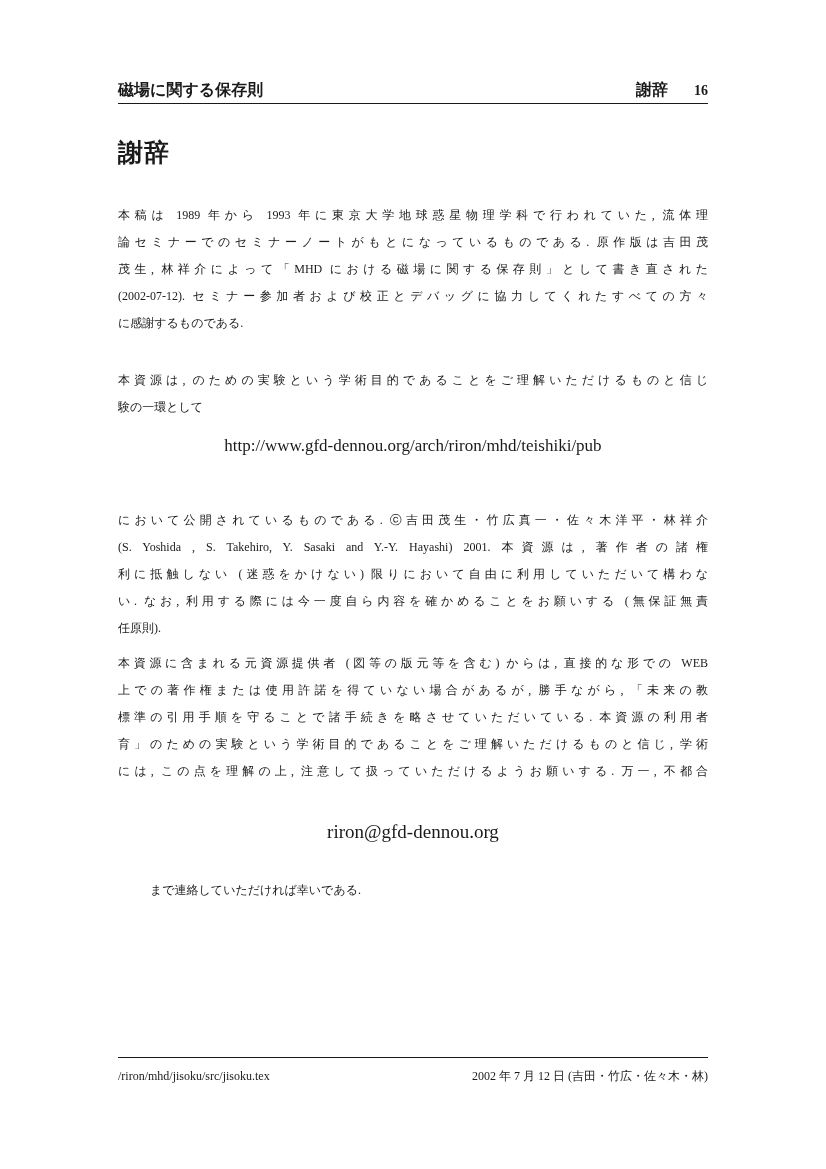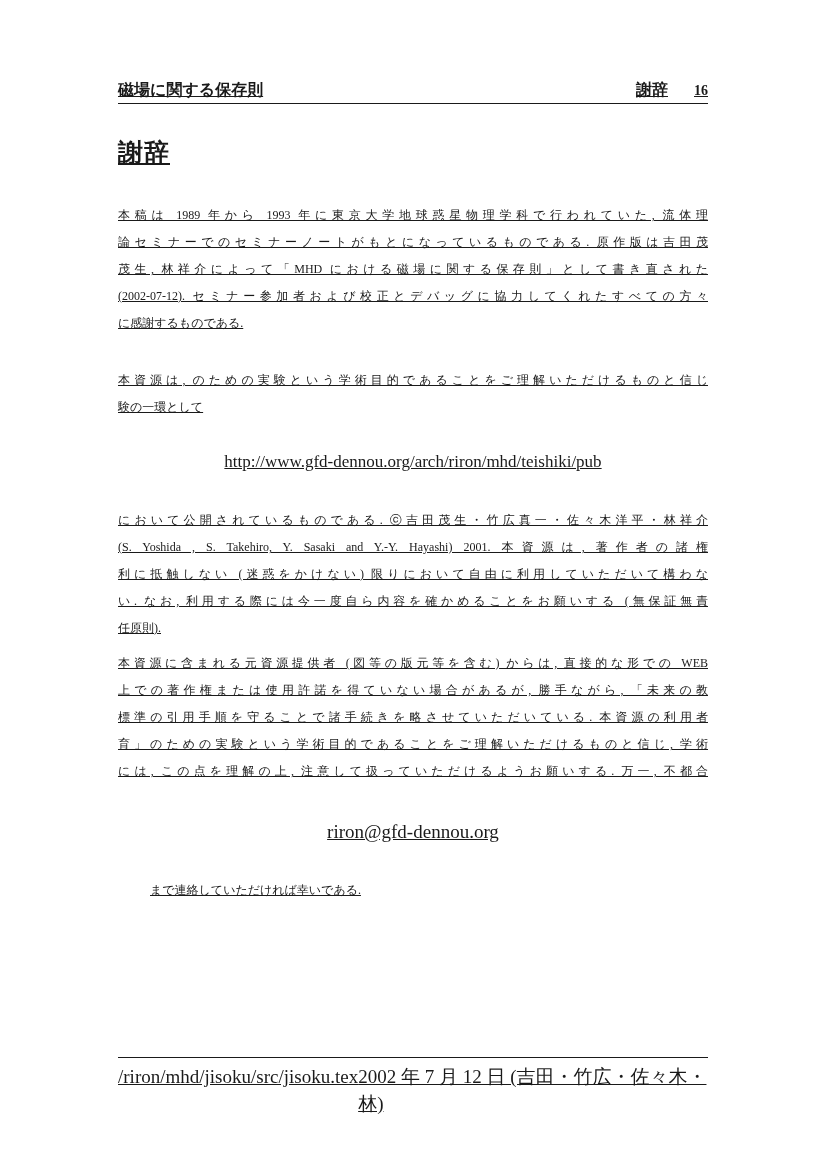--- a/index.html
+++ b/index.html
@@ -9,21 +9,21 @@
   }
   .page {
     position: relative;
     width: 826px;
     height: 1169px;
     background: #ffffff;
     color: #1a1a1a;
     font-family: "Liberation Serif", "DejaVu Serif", serif;
     overflow: hidden;
   }
-  .abs { position: absolute; text-decoration: underline; }
+  .abs { position: absolute; }
   .content-x { left: 118px; width: 590px; }
 
   
   .header-row {
     top: 80px;
     display: flex;
     justify-content: space-between;
     align-items: baseline;
     font-family: "Liberation Sans", "DejaVu Sans", sans-serif;
     font-weight: bold;
@@ -59,35 +59,35 @@
     text-align: justify;
     text-align-last: justify;
     white-space: nowrap;
   }
   .line.last {
     text-align: left;
     text-align-last: left;
   }
   .p1 { top: 202px; }
   .p2 { top: 367px; }
-  .url-line { top: 448px; text-align: center; font-size: 17px; line-height: 27px; }
+  .url-line { top: 432px; text-align: center; font-size: 17px; line-height: 27px; }
   .p3 { top: 507px; }
   .p4 { top: 650px; }
   .email-line { top: 818px; text-align: center; font-size: 19px; line-height: 27px; }
   .p5 { top: 877px; margin-left: 32px; }
   .link-text { color: #1a1a1a; text-decoration: none; }
 
   
   .footer-rule { top: 1057px; }
   .footer-row {
     top: 1063px;
     display: flex;
     justify-content: space-between;
-    align-items: flex-start;
-    font-size: 19px;
+    align-items: center;
+    font-size: 12px;
     line-height: 27px;
   }
 </style>
 </head>
 <body>
 
 <div class="page">
 
   <div class="abs content-x header-row">
     <span>磁場に関する保存則</span>

